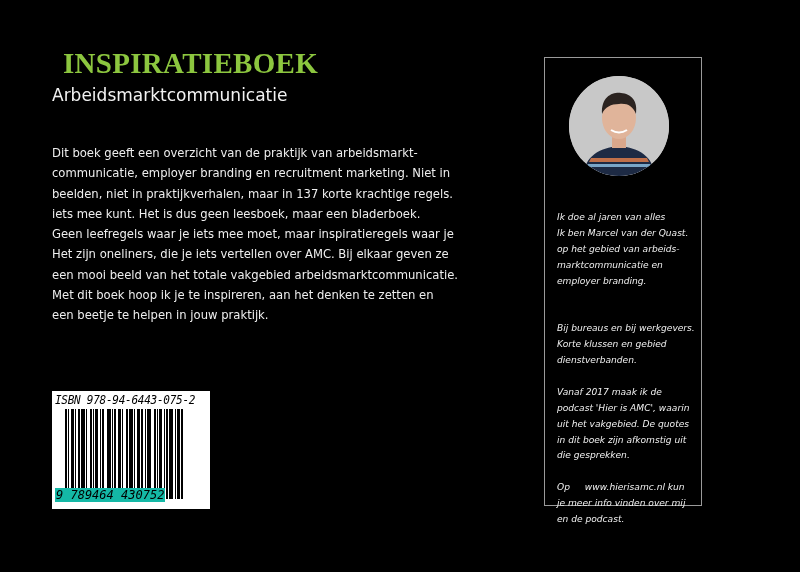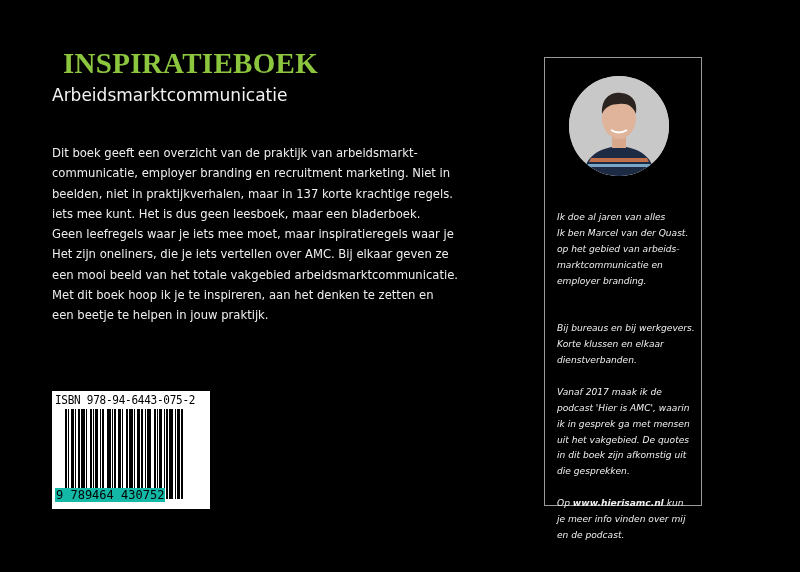--- a/index.html
+++ b/index.html
@@ -1,32 +1,32 @@
 <!DOCTYPE html>
 <html><head>
 <meta charset="utf-8">
 <style>
   html, body { margin:0; padding:0; }
   body { width:800px; height:572px; background:#000; position:relative; overflow:hidden; font-family:"DejaVu Sans", sans-serif; color:#fff; }
   .title { position:absolute; left:63px; top:49px; font-family:Liberation Serif, serif; font-weight:bold; font-size:29px; color:#8cc63f; letter-spacing:0.3px; line-height:1; }
   .subtitle { position:absolute; left:52px; top:87px; font-family:"DejaVu Sans", sans-serif; font-size:17px; color:#f2f2f2; line-height:1; }
   .body-text { position:absolute; left:52px; top:143px; width:440px; font-size:11.6px; line-height:20.3px; color:#eeeeee; }
   .body-text div { white-space:nowrap; }
-  .barcode { position:absolute; left:52px; top:391px; width:158px; height:118px; background:#fff; }
+  .barcode { position:absolute; left:52px; top:391px; width:158px; height:118px; background:#fff;font-style:italic; }
   .isbn-top { position:absolute; left:3px; top:2px; font-family:"DejaVu Sans Mono", monospace; font-size:12px; color:#000; letter-spacing:-0.3px; white-space:nowrap; transform:scaleX(0.92); transform-origin:left; }
   .bars { position:absolute; left:13px; top:18px; width:132px; height:90px; display:flex; align-items:stretch; }
   .bars span { display:block; background:#000; margin-right:1px; }
   .isbn-bottom { position:absolute; left:3px; top:97px; font-family:"DejaVu Sans Mono", monospace; font-size:12px; color:#000; background:transparent; white-space:nowrap; }
   .isbn-bottom span { background:#14b8a6; padding:0 1px; }
   .author-box { position:absolute; left:544px; top:57px; width:158px; height:449px; border:1px solid #9a9a9a; box-sizing:border-box; }
   .avatar { position:absolute; left:24px; top:18px; width:100px; height:100px; border-radius:50%; background:#c9c9c9; overflow:hidden; }
   .author-text { position:absolute; left:12px; top:136px; width:145px; font-style:italic; font-size:9.1px; line-height:15.9px; color:#f0f0f0; }
   .author-text p { margin:0 0 15.9px 0; }
   .author-text div { white-space:nowrap; }
-  .author-text b { font-weight:bold; }
+  .author-text b { font-weight:normal;margin-left:12px; }
 </style>
 </head>
 <body>
 
 <div class="title">INSPIRATIEBOEK</div>
 <div class="subtitle">Arbeidsmarktcommunicatie</div>
 
 <div class="body-text">
   <div>Dit boek geeft een overzicht van de praktijk van arbeidsmarkt-</div>
   <div>communicatie, employer branding en recruitment marketing. Niet in</div>
@@ -96,26 +96,25 @@
     <p>
       </p>
       <div>Ik doe al jaren van alles</div>
       <div>Ik ben Marcel van der Quast.</div>
       <div>op het gebied van arbeids-</div>
       <div>marktcommunicatie en</div>
       <div>employer branding.</div>
     <p></p>
     <div style="height:15.9px"></div>
     <div>Bij bureaus en bij werkgevers.</div>
-    <div>Korte klussen en elkaar</div>
+    <div>Korte klussen en gebied</div>
     <div>dienstverbanden.</div>
     <div style="height:15.9px"></div>
     <div>Vanaf 2017 maak ik de</div>
     <div>podcast 'Hier is AMC', waarin</div>
-    <div>ik in gesprek ga met mensen</div>
     <div>uit het vakgebied. De quotes</div>
     <div>in dit boek zijn afkomstig uit</div>
     <div>die gesprekken.</div>
     <div style="height:15.9px"></div>
     <div><span>Op </span><b>www.hierisamc.nl</b><span> kun</span></div>
     <div>je meer info vinden over mij</div>
     <div>en de podcast.</div>
   </div>
 </div>
 

